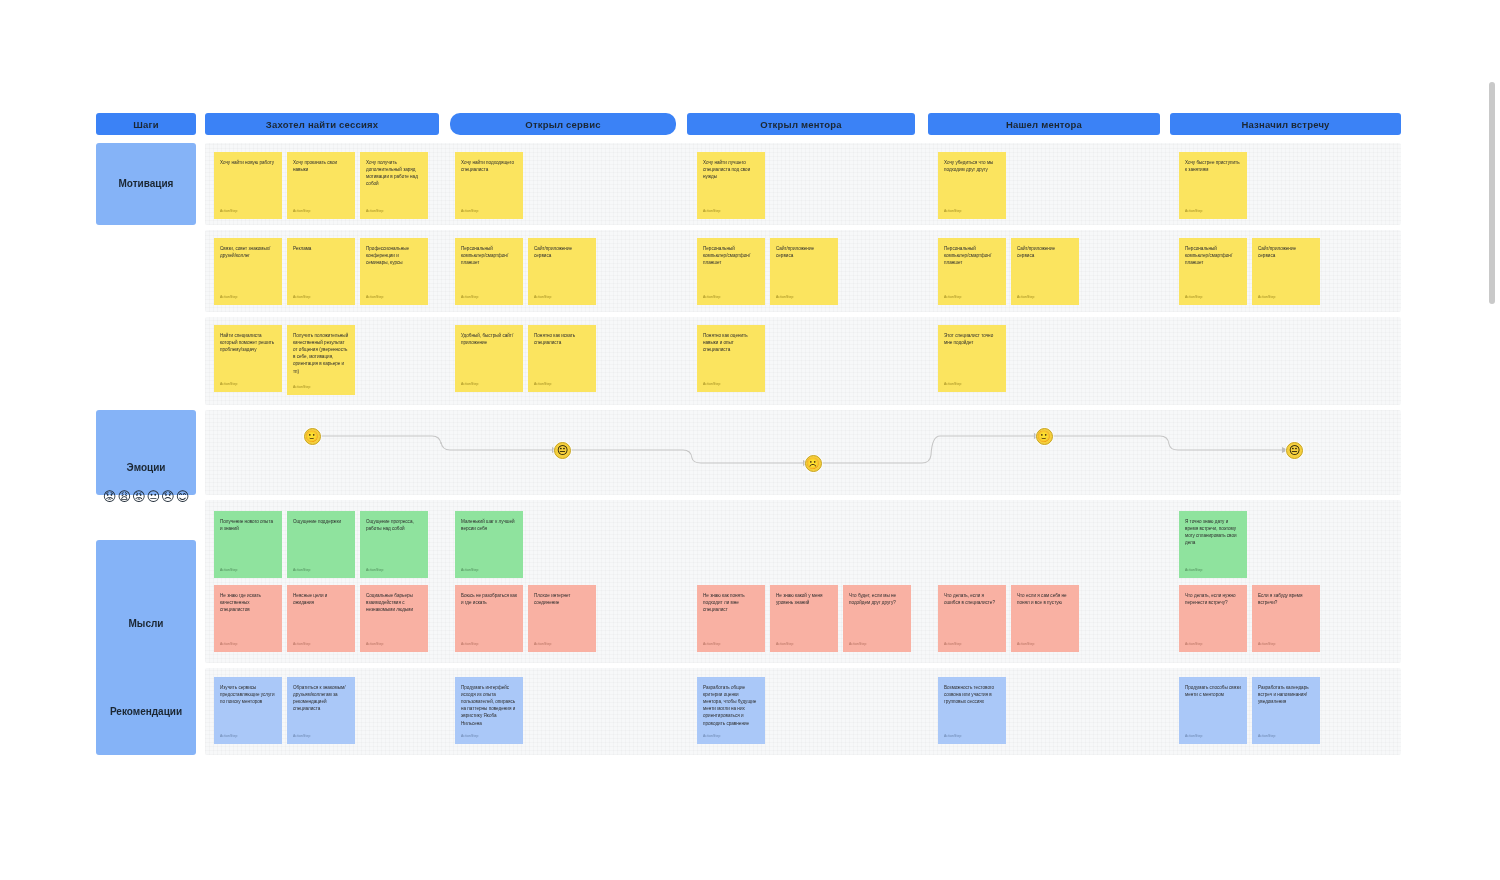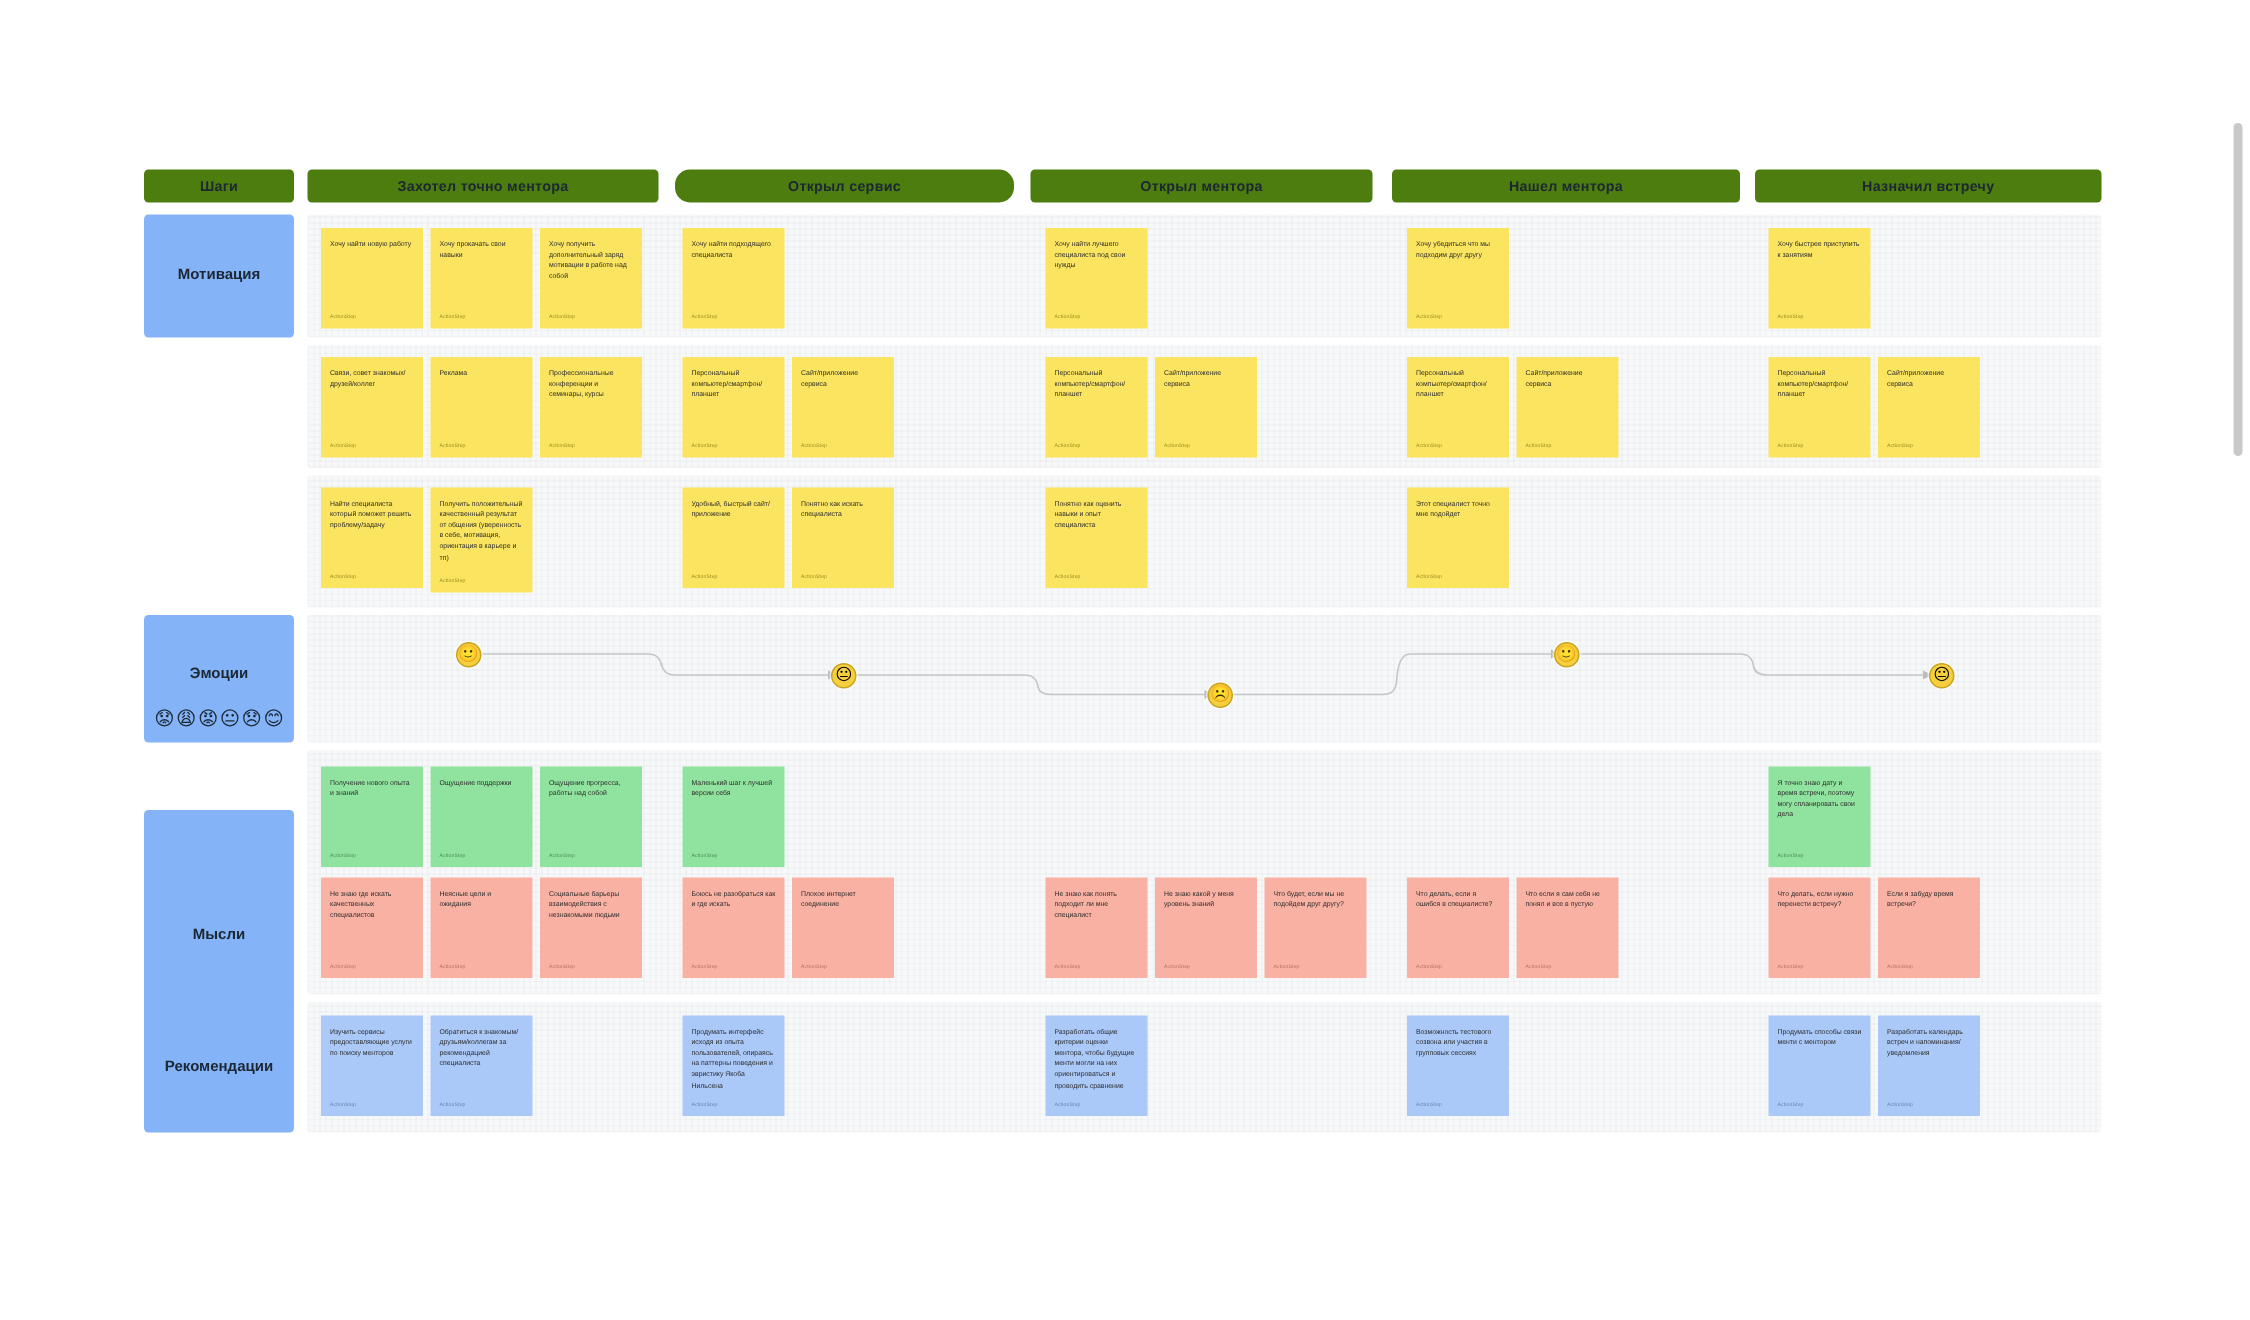--- a/index.html
+++ b/index.html
@@ -10,21 +10,21 @@
     font-family:"Liberation Sans","DejaVu Sans",sans-serif;
     -webkit-font-smoothing:antialiased;
   }
   #board{position:relative;width:1500px;height:880px;}
 
   
   .abs{position:absolute;box-sizing:border-box;}
 
   
   .stage-chip{
-    background:#4d7c0f;border-radius:3px;
+    background:#3b82f6;border-radius:3px;
     display:flex;align-items:center;justify-content:center;
     color:#1b2733;font-size:9.5px;font-weight:700;letter-spacing:.2px;
     text-align:center;padding:0 6px;
   }
 
   
   .row-label{
     background:#85b3f7;border-radius:3px;
     display:flex;flex-direction:column;align-items:center;justify-content:center;
     color:#1b2733;font-size:10px;font-weight:700;text-align:center;
@@ -102,42 +102,42 @@
 </style>
 </head>
 <body>
 
 <div id="board">
 
   <div class="abs stage-chip" style="left:96px;top:113px;width:100px;height:22px;">
     <span>Шаги</span>
   </div>
   <div class="abs stage-chip" style="left:205px;top:113px;width:234px;height:22px;">
-    <span>Захотел точно ментора</span>
+    <span>Захотел найти сессиях</span>
   </div>
   <div class="abs stage-chip" style="left:450px;top:113px;width:226px;height:22px;border-radius:10px;">
     <span>Открыл сервис</span>
   </div>
   <div class="abs stage-chip" style="left:687px;top:113px;width:228px;height:22px;">
     <span>Открыл ментора</span>
   </div>
   <div class="abs stage-chip" style="left:928px;top:113px;width:232px;height:22px;">
     <span>Нашел ментора</span>
   </div>
   <div class="abs stage-chip" style="left:1170px;top:113px;width:231px;height:22px;">
     <span>Назначил встречу</span>
   </div>
 
   <div class="abs row-label" style="left:96px;top:143px;width:100px;height:82px;">
     <span class="rl-text">Мотивация</span>
   </div>
 
 
 
-  <div class="abs row-label" style="left:96px;top:410px;width:100px;height:85px;justify-content:flex-start;padding-top:34px;">
+  <div class="abs row-label" style="left:96px;top:410px;width:100px;height:85px;justify-content:flex-start;padding-top:52px;">
     <span class="rl-text">Эмоции</span>
     <div class="emoji-legend">
       <span>😟</span>
       <span>😩</span>
       <span>😡</span>
       <span>😐</span>
       <span>😞</span>
       <span>😊</span>
     </div>
   </div>

